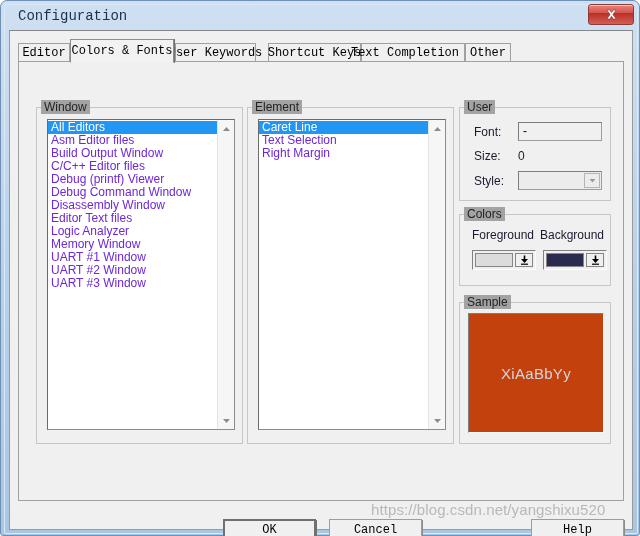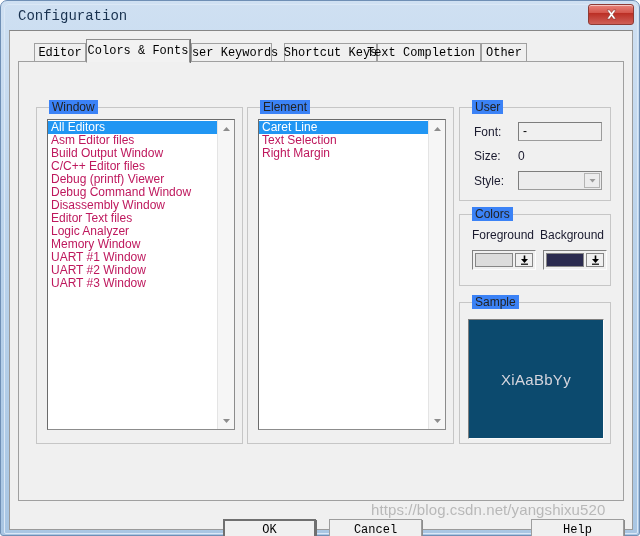--- a/index.html
+++ b/index.html
@@ -82,21 +82,21 @@
     height: 500px;
     box-sizing: border-box;
     background: #f0f0f0;
     border: 1px solid #9a9a9a;
     border-top-color: #868686;
   }
 
   
   #tabstrip {
     position: absolute;
-    left: 24px;
+    left: 8px;
     top: 8px;
     width: 606px;
     height: 23px;
     box-sizing: border-box;
     padding-left: 18px;
   }
   .tab {
     position: absolute;
     top: 4px;
     height: 19px;
@@ -139,22 +139,22 @@
 
   
   .groupbox {
     position: absolute;
     box-sizing: border-box;
     border: 1px solid #c6c6c6;
   }
   .group-title {
     position: absolute;
     top: -8px;
-    left: 12px;
-    background: #3b82f6;
+    left: 4px;
+    background: #a3a3a3;
     padding: 0 3px;
     font-size: 12px;
     color: #222;
     font-family: "Liberation Sans", sans-serif;
     white-space: nowrap;
   }
 
   
   .listbox {
     position: absolute;
@@ -168,21 +168,21 @@
   .list-items {
     position: absolute;
     left: 0; top: 0; right: 17px; bottom: 0;
     padding: 1px 0 0 0;
   }
   .list-item {
     height: 13px;
     line-height: 13px;
     font-size: 12px;
     font-family: "Liberation Sans", sans-serif;
-    color: #be185d;
+    color: #6d28d9;
     padding-left: 3px;
     white-space: nowrap;
     cursor: default;
   }
   .list-item.selected {
     background: #2196f3;
     color: #ffffff;
   }
 
   
@@ -503,21 +503,21 @@
               <path d="M1 4 L8 4 L4.5 8 Z" fill="#000"></path>
               <rect x="1" y="8.6" width="7" height="1.2" fill="#000"></rect>
             </svg>
           </div>
         </div>
       </div>
 
       <div class="groupbox" style="left:440px; top:240px; width:152px; height:142px;">
         <div class="group-title">Sample</div>
 
-        <div id="sample-box" style="left: 8px; top: 16px; width: 136px; height: 120px; background: #0c4a6e; text-align: right;">
+        <div id="sample-box" style="left: 8px; top: 10px; width: 136px; height: 120px; background: #c2410c; text-align: right;">
           <span id="sample-text" style="color: rgb(213, 213, 221);">XiAaBbYy</span>
         </div>
       </div>
 
     </div>
 
     <div class="dlg-button default" style="left:213px; top:488px; width:93px; height:22px;">
       <span>OK</span>
     </div>
     <div class="dlg-button" style="left:319px; top:488px; width:93px; height:22px;">

